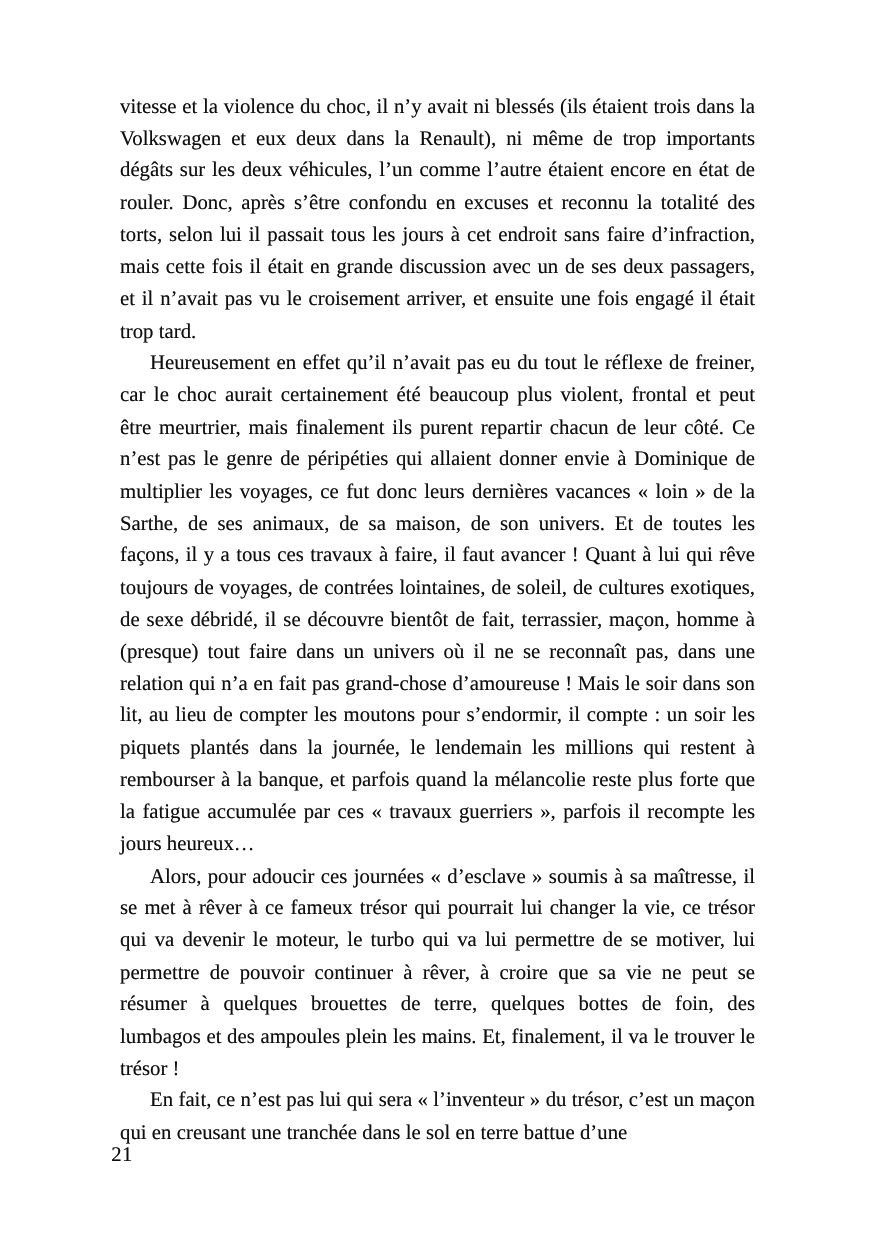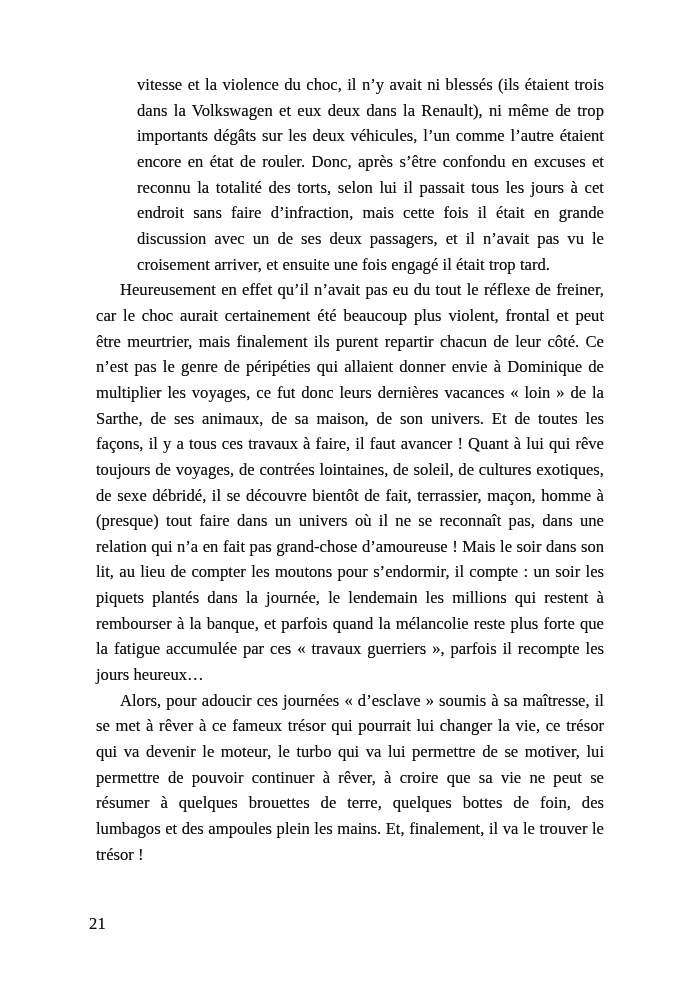--- a/index.html
+++ b/index.html
@@ -40,21 +40,20 @@
     font-size: 16.6px;
     line-height: 25.65px;
     text-indent: 24px;
     hyphens: none;
     word-spacing: 0.1px;
     letter-spacing: 0.01px;
   }
 
   .body-paragraph.first-paragraph {
     text-indent: 0;
-    margin-left: 41px;
   }
 
   
   .body-paragraph {
     text-shadow: 0 0 0.35px rgba(16,15,16,0.55);
   }
 
   .page-number {
     position: absolute;
     left: 89px;
@@ -71,18 +70,19 @@
 <div class="page-sheet">
 
   <div class="text-block">
 
     <p class="body-paragraph first-paragraph">vitesse et la violence du choc, il n’y avait ni blessés (ils étaient trois dans la Volkswagen et eux deux dans la Renault), ni même de trop importants dégâts sur les deux véhicules, l’un comme l’autre étaient encore en état de rouler. Donc, après s’être confondu en excuses et reconnu la totalité des torts, selon lui il passait tous les jours à cet endroit sans faire d’infraction, mais cette fois il était en grande discussion avec un de ses deux passagers, et il n’avait pas vu le croisement arriver, et ensuite une fois engagé il était trop tard.</p>
 
     <p class="body-paragraph">Heureusement en effet qu’il n’avait pas eu du tout le réflexe de freiner, car le choc aurait certainement été beaucoup plus violent, frontal et peut être meurtrier, mais finalement ils purent repartir chacun de leur côté. Ce n’est pas le genre de péripéties qui allaient donner envie à Dominique de multiplier les voyages, ce fut donc leurs dernières vacances « loin » de la Sarthe, de ses animaux, de sa maison, de son univers. Et de toutes les façons, il y a tous ces travaux à faire, il faut avancer ! Quant à lui qui rêve toujours de voyages, de contrées lointaines, de soleil, de cultures exotiques, de sexe débridé, il se découvre bientôt de fait, terrassier, maçon, homme à (presque) tout faire dans un univers où il ne se reconnaît pas, dans une relation qui n’a en fait pas grand-chose d’amoureuse ! Mais le soir dans son lit, au lieu de compter les moutons pour s’endormir, il compte : un soir les piquets plantés dans la journée, le lendemain les millions qui restent à rembourser à la banque, et parfois quand la mélancolie reste plus forte que la fatigue accumulée par ces « travaux guerriers », parfois il recompte les jours heureux…</p>
 
     <p class="body-paragraph">Alors, pour adoucir ces journées « d’esclave » soumis à sa maîtresse, il se met à rêver à ce fameux trésor qui pourrait lui changer la vie, ce trésor qui va devenir le moteur, le turbo qui va lui permettre de se motiver, lui permettre de pouvoir continuer à rêver, à croire que sa vie ne peut se résumer à quelques brouettes de terre, quelques bottes de foin, des lumbagos et des ampoules plein les mains. Et, finalement, il va le trouver le trésor !</p>
 
+    <p class="body-paragraph">En fait, ce n’est pas lui qui sera « l’inventeur » du trésor, c’est un maçon qui en creusant une tranchée dans le sol en terre battue d’une</p>
 
   </div>
 
   <div class="page-number">21</div>
 
 </div>
 
 </body></html>

